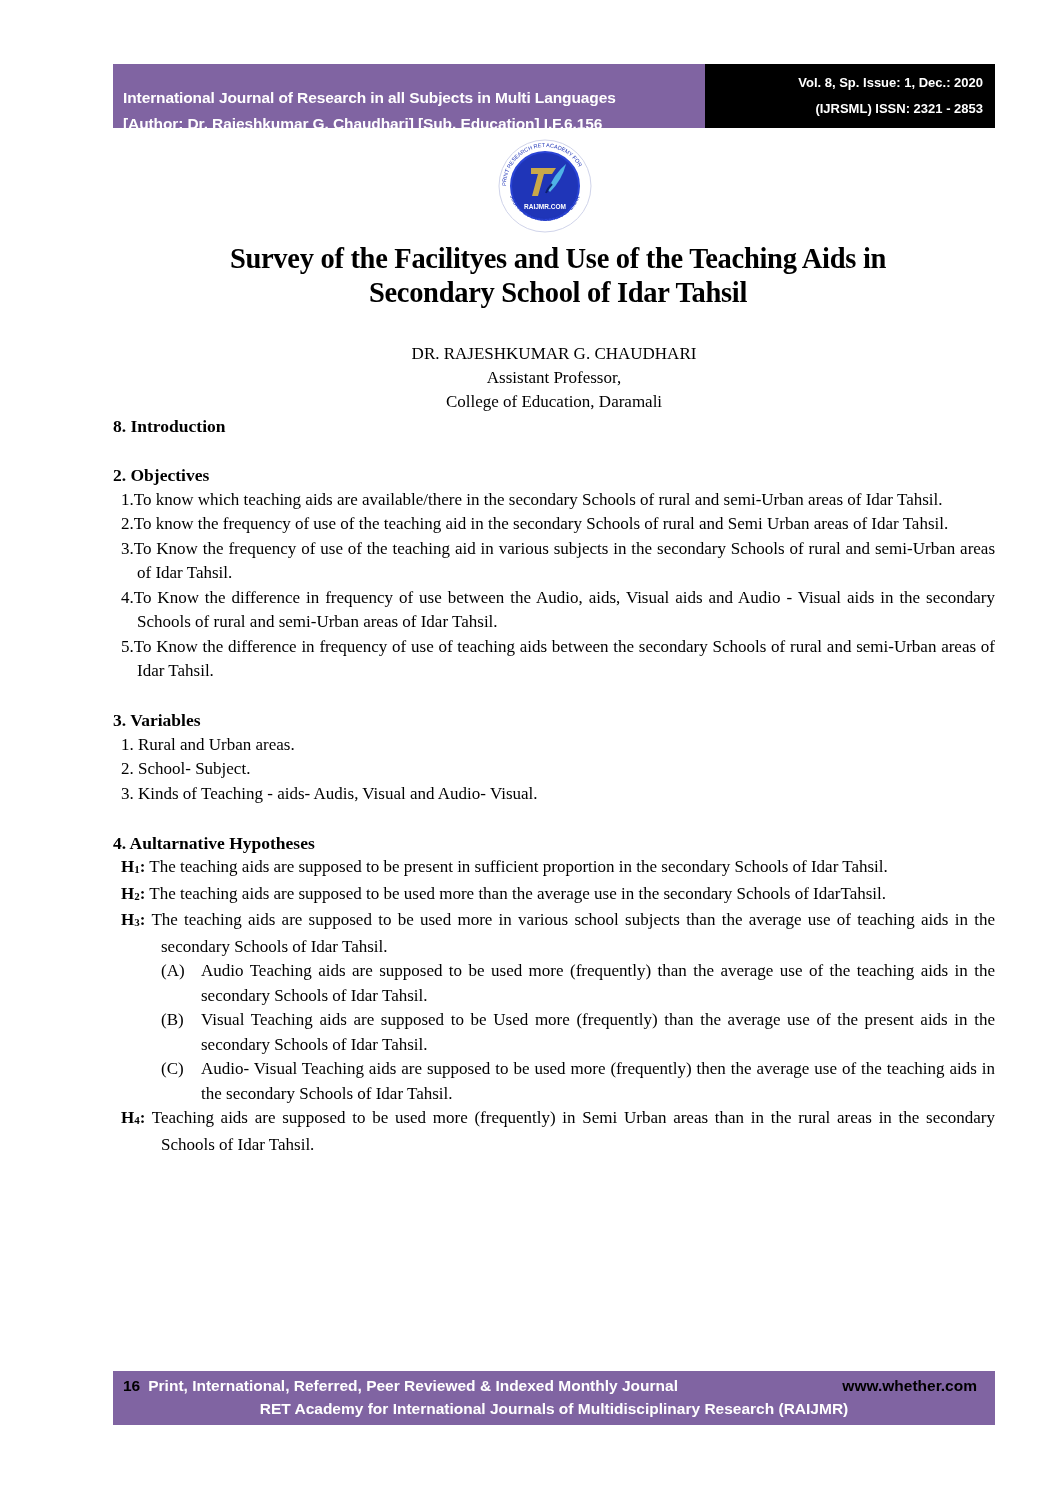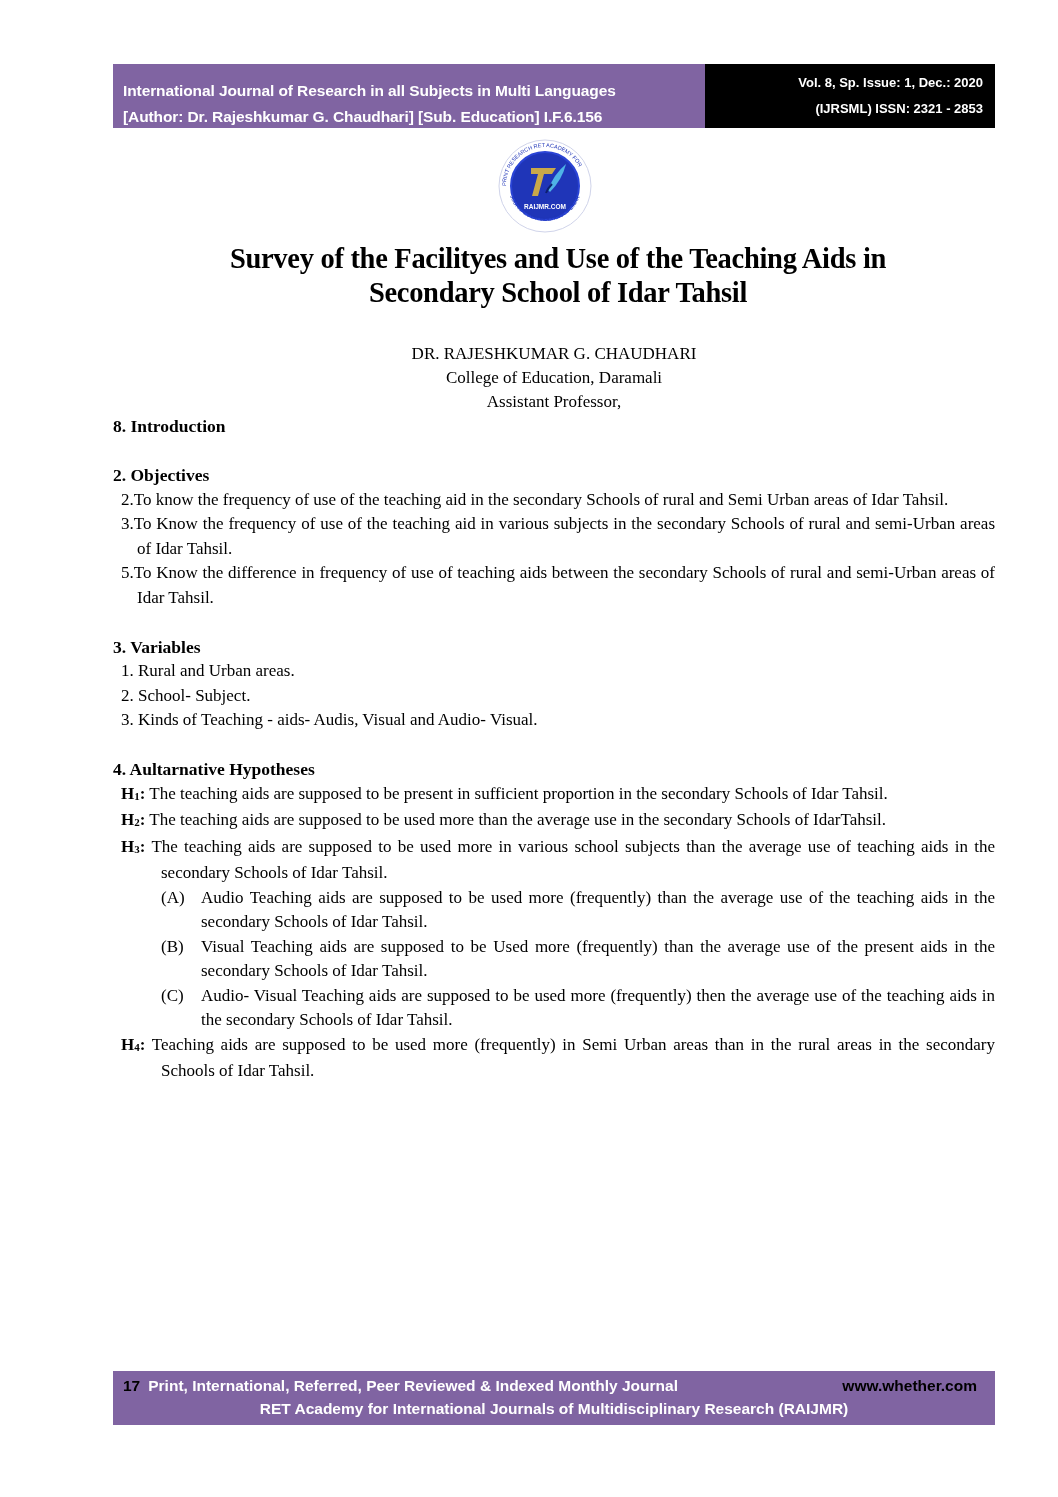--- a/index.html
+++ b/index.html
@@ -2,21 +2,21 @@
 <html><head>
 <meta charset="utf-8">
 <style>
   * { box-sizing: border-box; margin: 0; padding: 0; }
   html, body { width: 1058px; height: 1497px; background: #ffffff; }
   body { position: relative; font-family: "Liberation Serif", serif; color: #000; overflow: hidden; }
 
   .header { position: absolute; left: 113px; top: 64px; width: 882px; height: 64px; display: flex; }
   .header-left { width: 592px; height: 100%; background: #8064a2; color: #fff;
     font-family: "Liberation Sans", sans-serif; font-weight: bold; font-size: 15.5px;
-    padding: 14px 0 0 10px; line-height: 26px; letter-spacing: -0.1px; }
+    padding: 21px 0 0 10px; line-height: 26px; letter-spacing: -0.1px; }
   .header-right { flex: 1; height: 100%; background: #000; color: #fff;
     font-family: "Liberation Sans", sans-serif; font-weight: bold; font-size: 13px;
     padding: 6px 12px 0 0; line-height: 26px; text-align: right; }
 
   .logo { position: absolute; left: 496px; top: 138px; width: 98px; height: 96px; }
 
   .title { position: absolute; left: 117px; top: 242px; width: 882px; text-align: center;
     font-weight: bold; font-size: 28.5px; line-height: 34px; letter-spacing: -0.3px; }
 
   .author-block { position: absolute; left: 113px; top: 342px; width: 882px; text-align: center;
@@ -72,31 +72,33 @@
   </svg>
 </div>
 
 <div class="title">
   <div>Survey of the Facilityes and Use of the Teaching Aids in</div>
   <div>Secondary School of Idar Tahsil</div>
 </div>
 
 <div class="author-block">
   <div>DR. RAJESHKUMAR G. CHAUDHARI</div>
+  <div>Assistant Professor,</div>
   <div>College of Education, Daramali</div>
-  <div>Assistant Professor,</div>
 </div>
 
 <div class="content">
   <div class="section-heading">8. Introduction</div>
   <div class="gap"></div>
 
   <div class="section-heading">2. Objectives</div>
+  <div class="obj-item">1.To know which teaching aids are available/there in the secondary Schools of rural and semi-Urban areas of Idar Tahsil.</div>
   <div class="obj-item">2.To know the frequency of use of the teaching aid in the secondary Schools of rural and Semi Urban areas of Idar Tahsil.</div>
   <div class="obj-item">3.To Know the frequency of use of the teaching aid in various subjects in the secondary Schools of rural and semi-Urban areas of Idar Tahsil.</div>
+  <div class="obj-item">4.To Know the difference in frequency of use between the Audio, aids, Visual aids and Audio - Visual aids in the secondary Schools of rural and semi-Urban areas of Idar Tahsil.</div>
   <div class="obj-item">5.To Know the difference in frequency of use of teaching aids between the secondary Schools of rural and semi-Urban areas of Idar Tahsil.</div>
   <div class="gap"></div>
 
   <div class="section-heading">3. Variables</div>
   <div class="var-item">1. Rural and Urban areas.</div>
   <div class="var-item">2. School- Subject.</div>
   <div class="var-item">3. Kinds of Teaching - aids- Audis, Visual and Audio- Visual.</div>
   <div class="gap"></div>
 
   <div class="section-heading">4. Aultarnative Hypotheses</div>
@@ -129,18 +131,18 @@
 
   <div class="hyp">
     <b><span>H</span><sub>4</sub>:</b>
     <span>Teaching aids are supposed to be used more (frequently) in Semi Urban areas than in the rural areas in the secondary Schools of Idar Tahsil.</span>
   </div>
 </div>
 
 <div class="footer">
   <div class="footer-row1">
     <div>
-      <span class="pg">17</span><span>Print, International, Referred, Peer Reviewed &amp; Indexed Monthly Journal</span>
+      <span class="pg">16</span><span>Print, International, Referred, Peer Reviewed &amp; Indexed Monthly Journal</span>
     </div>
     <span class="url">www.whether.com</span>
   </div>
   <div class="footer-row2">RET Academy for International Journals of Multidisciplinary Research (RAIJMR)</div>
 </div>
 
 </body></html>

